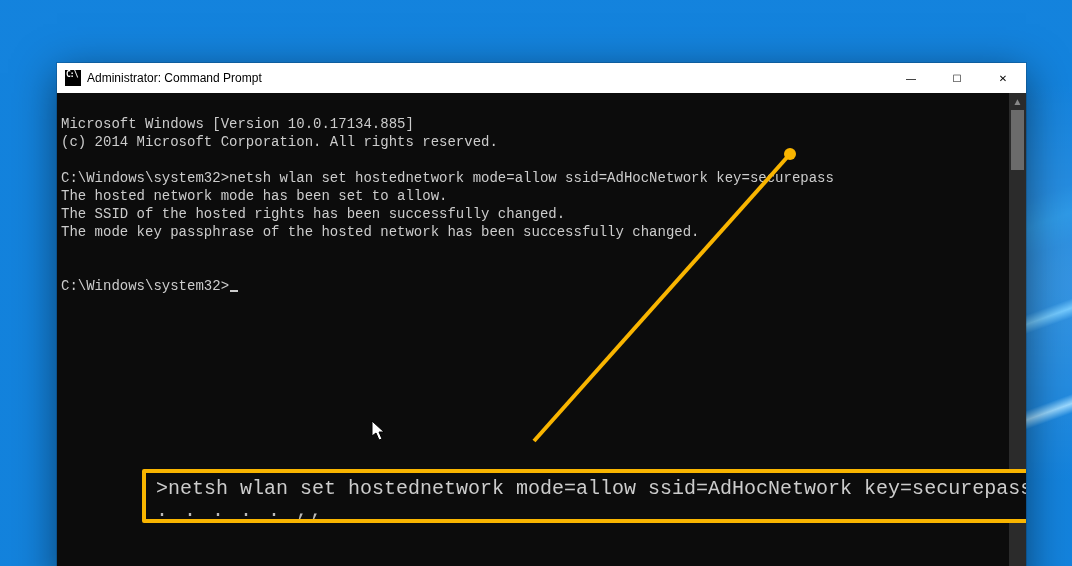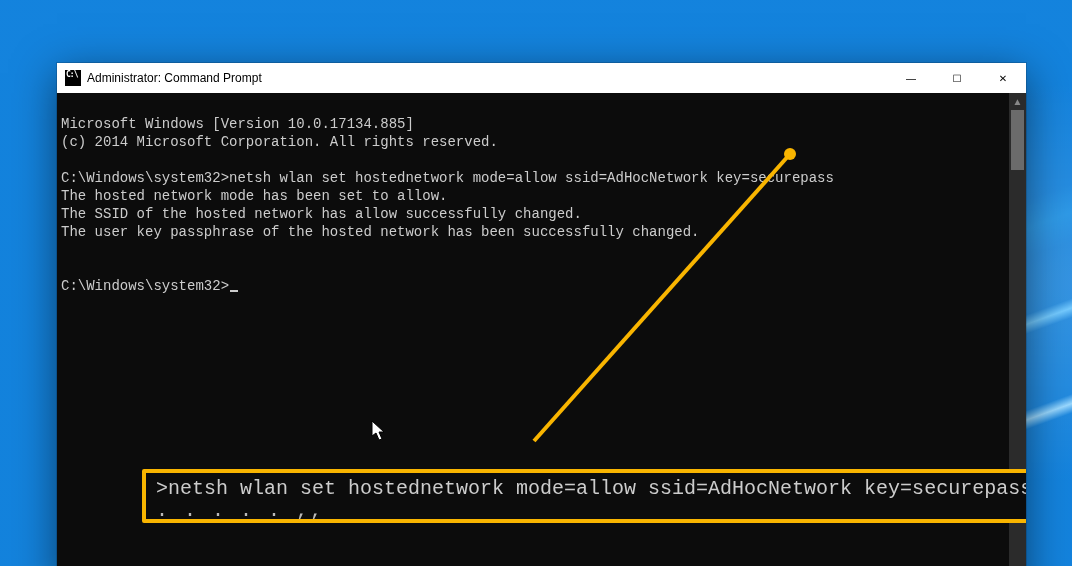--- a/index.html
+++ b/index.html
@@ -116,22 +116,22 @@
       </div>
     </div>
 
     <div class="client">
       <div class="console-text">
 <span>Microsoft Windows [Version 10.0.17134.885]</span>
 <span>(c) 2014 Microsoft Corporation. All rights reserved.</span>
 <span></span>
 <span>C:\Windows\system32&gt;netsh wlan set hostednetwork mode=allow ssid=AdHocNetwork key=securepass</span>
 <span>The hosted network mode has been set to allow.</span>
-<span>The SSID of the hosted network has allow successfully changed.</span>
-<span>The user key passphrase of the hosted network has been successfully changed.</span>
+<span>The SSID of the hosted rights has been successfully changed.</span>
+<span>The mode key passphrase of the hosted network has been successfully changed.</span>
 <span></span>
 <span></span>
 <span>C:\Windows\system32&gt;</span><span class="cursor"></span></div>
 
       <div class="vscroll">
         <div class="arrow">
             <span>▲</span>
           </div>
         <div class="track">
           <div class="thumb"></div>

